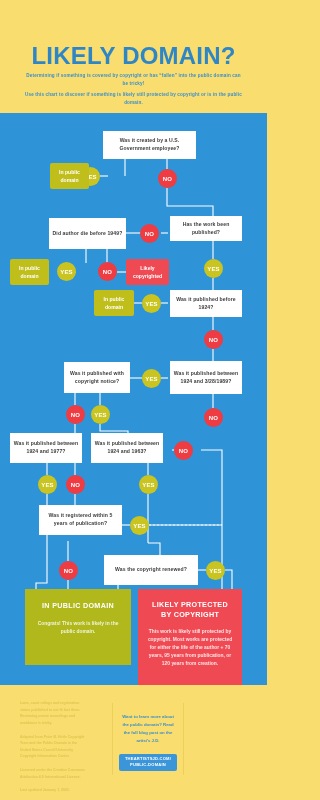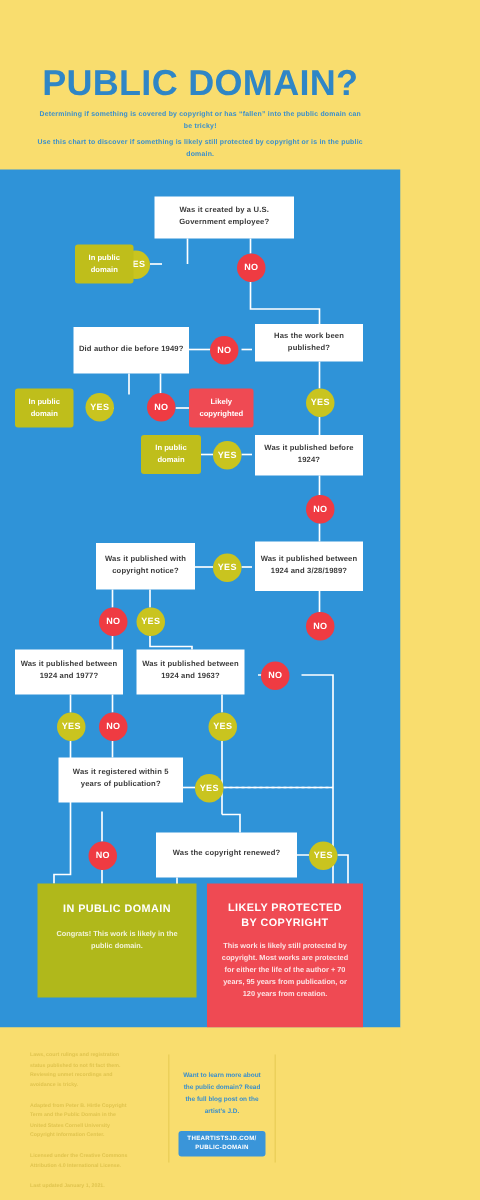--- a/index.html
+++ b/index.html
@@ -141,21 +141,21 @@
     margin-top:7px;color:#e3c958;font-size:3.3px;font-weight:bold;
     letter-spacing:.3px;
   }
 </style>
 </head>
 <body>
 
 <div class="page">
 
   <div class="header">
-    <div class="title-2">PUBLIC DOMAIN?</div>
+    <div class="title-2">LIKELY DOMAIN?</div>
     <div class="sub-1">Determining if something is covered by copyright or has “fallen” into the public domain can be tricky!</div>
     <div class="sub-2">Use this chart to discover if something is likely still protected by copyright or is in the public domain.</div>
   </div>
 
   <div class="body-blue">
 
     <svg class="lines" viewBox="0 0 267 572" preserveAspectRatio="none">
       <g stroke="#ffffff" stroke-width="1.1" fill="none">
 
         <path d="M167,46 L167,56"></path>

